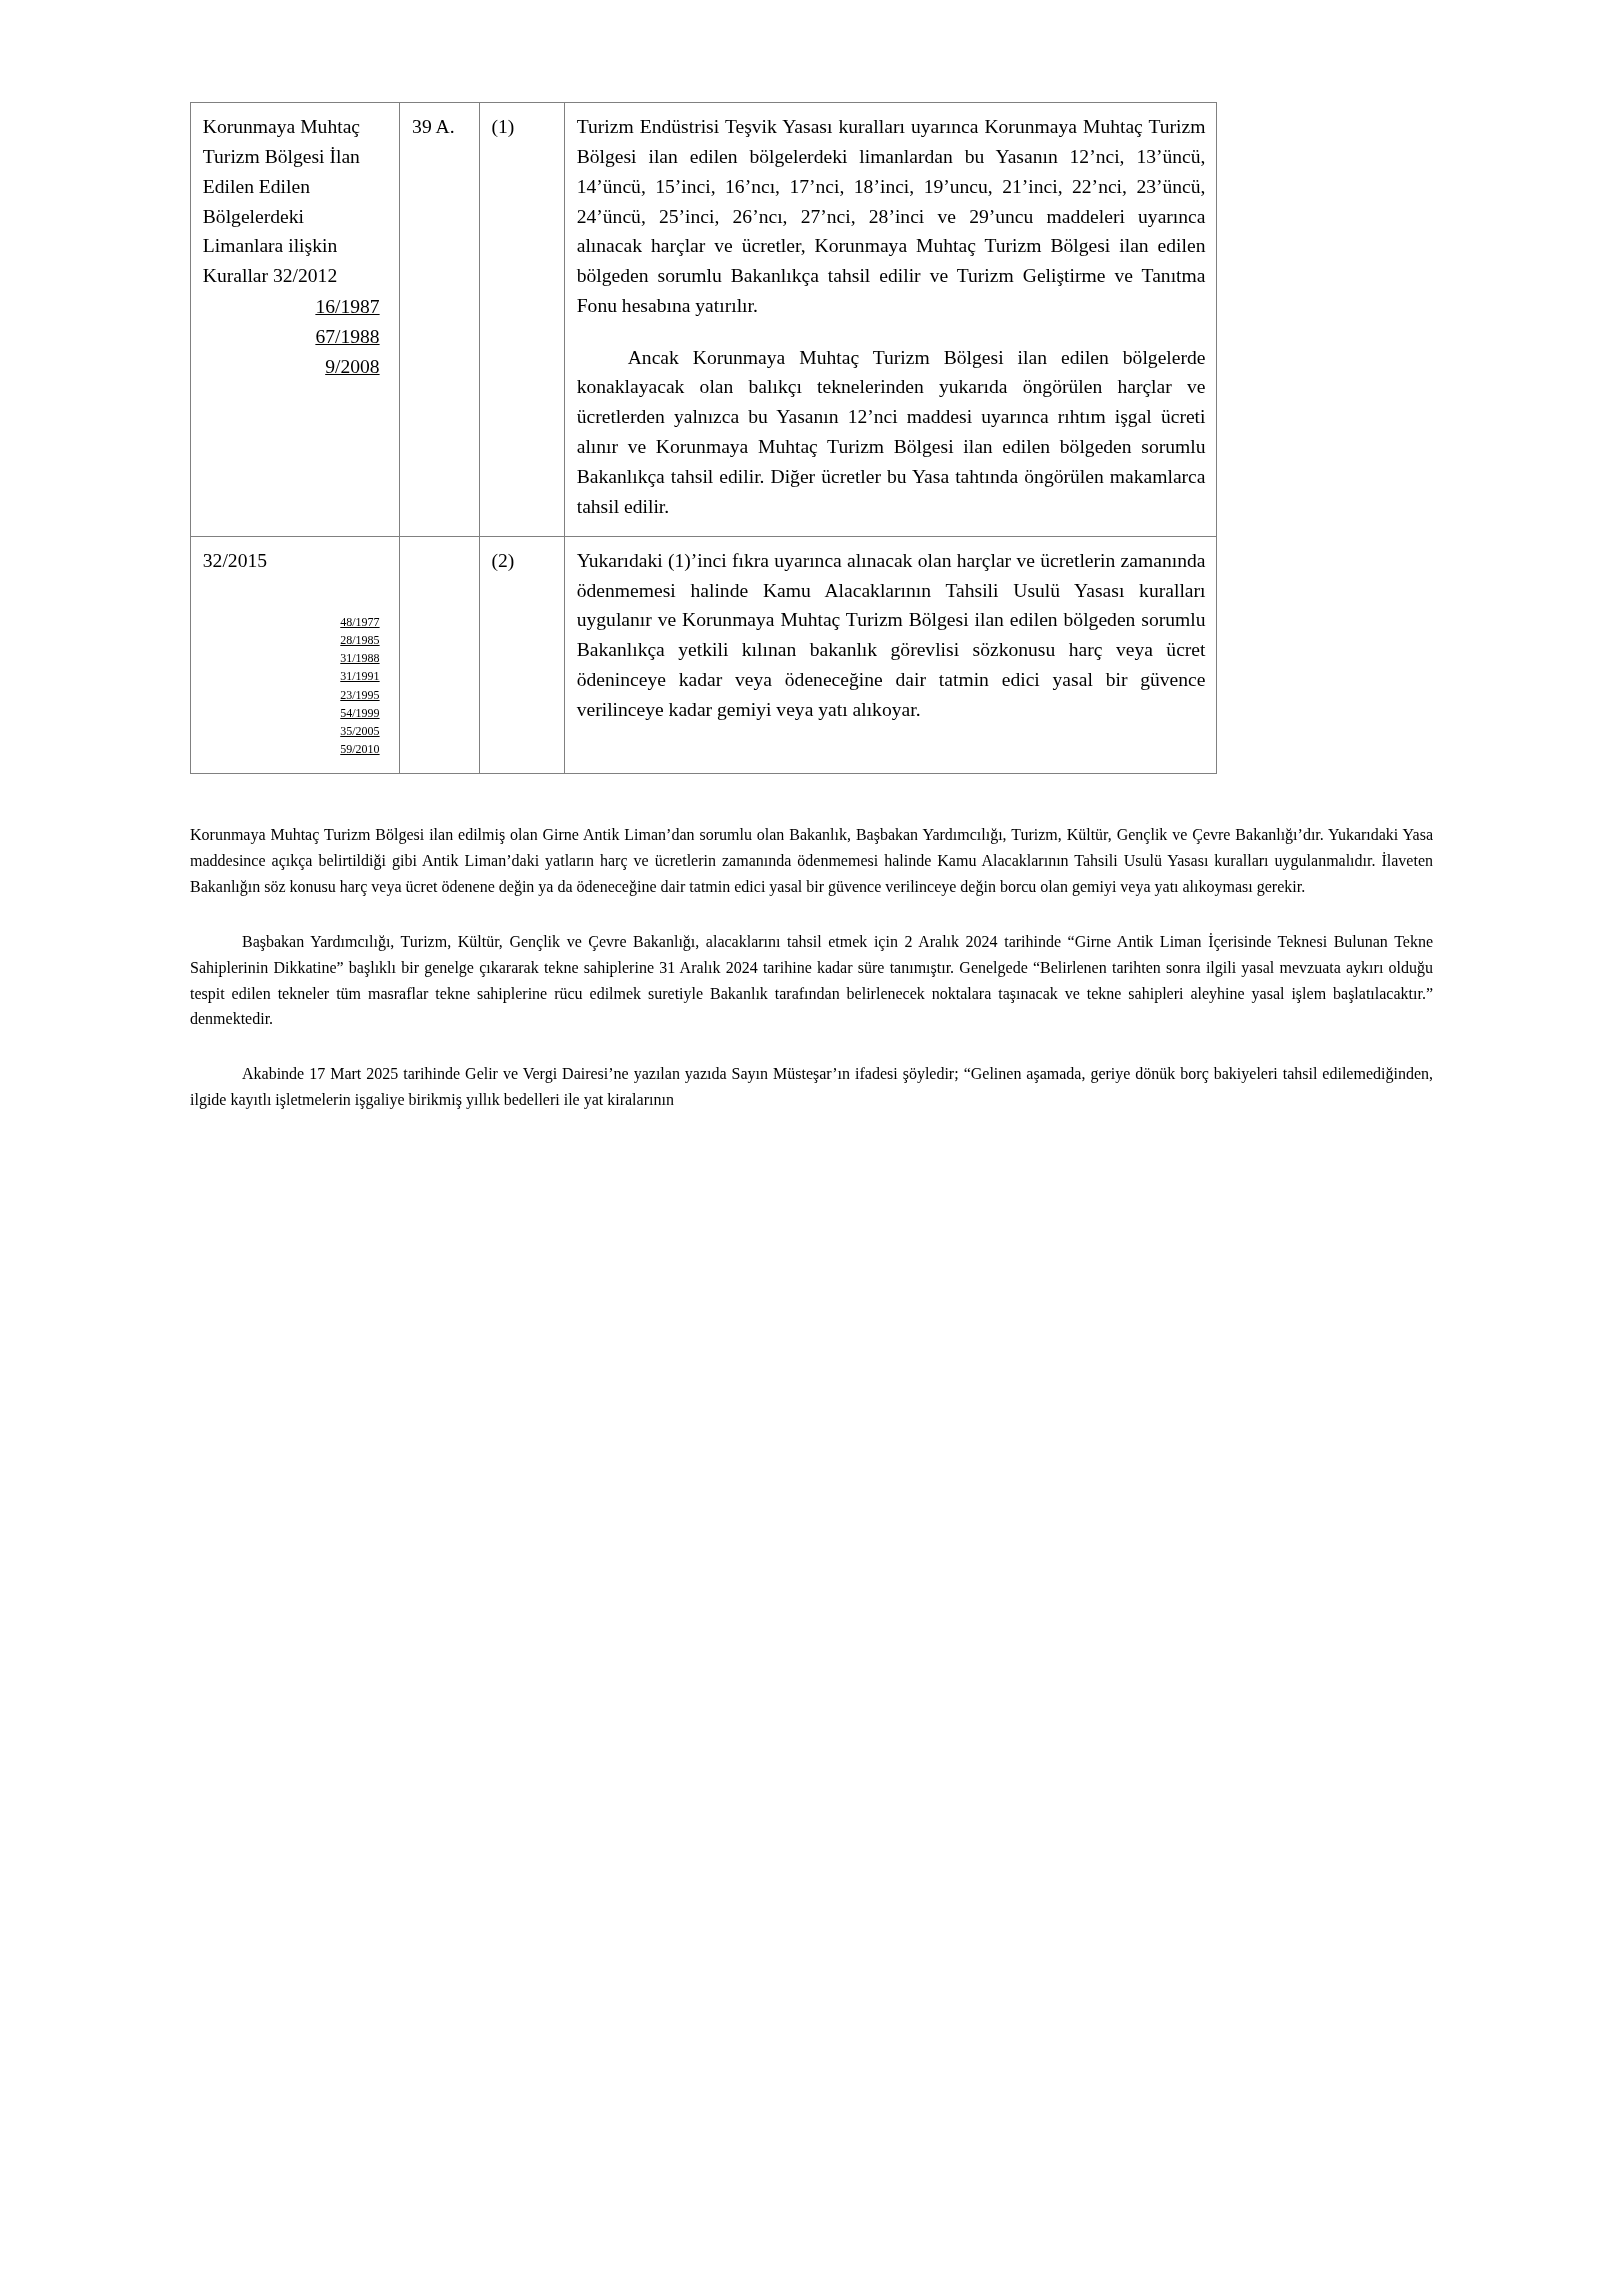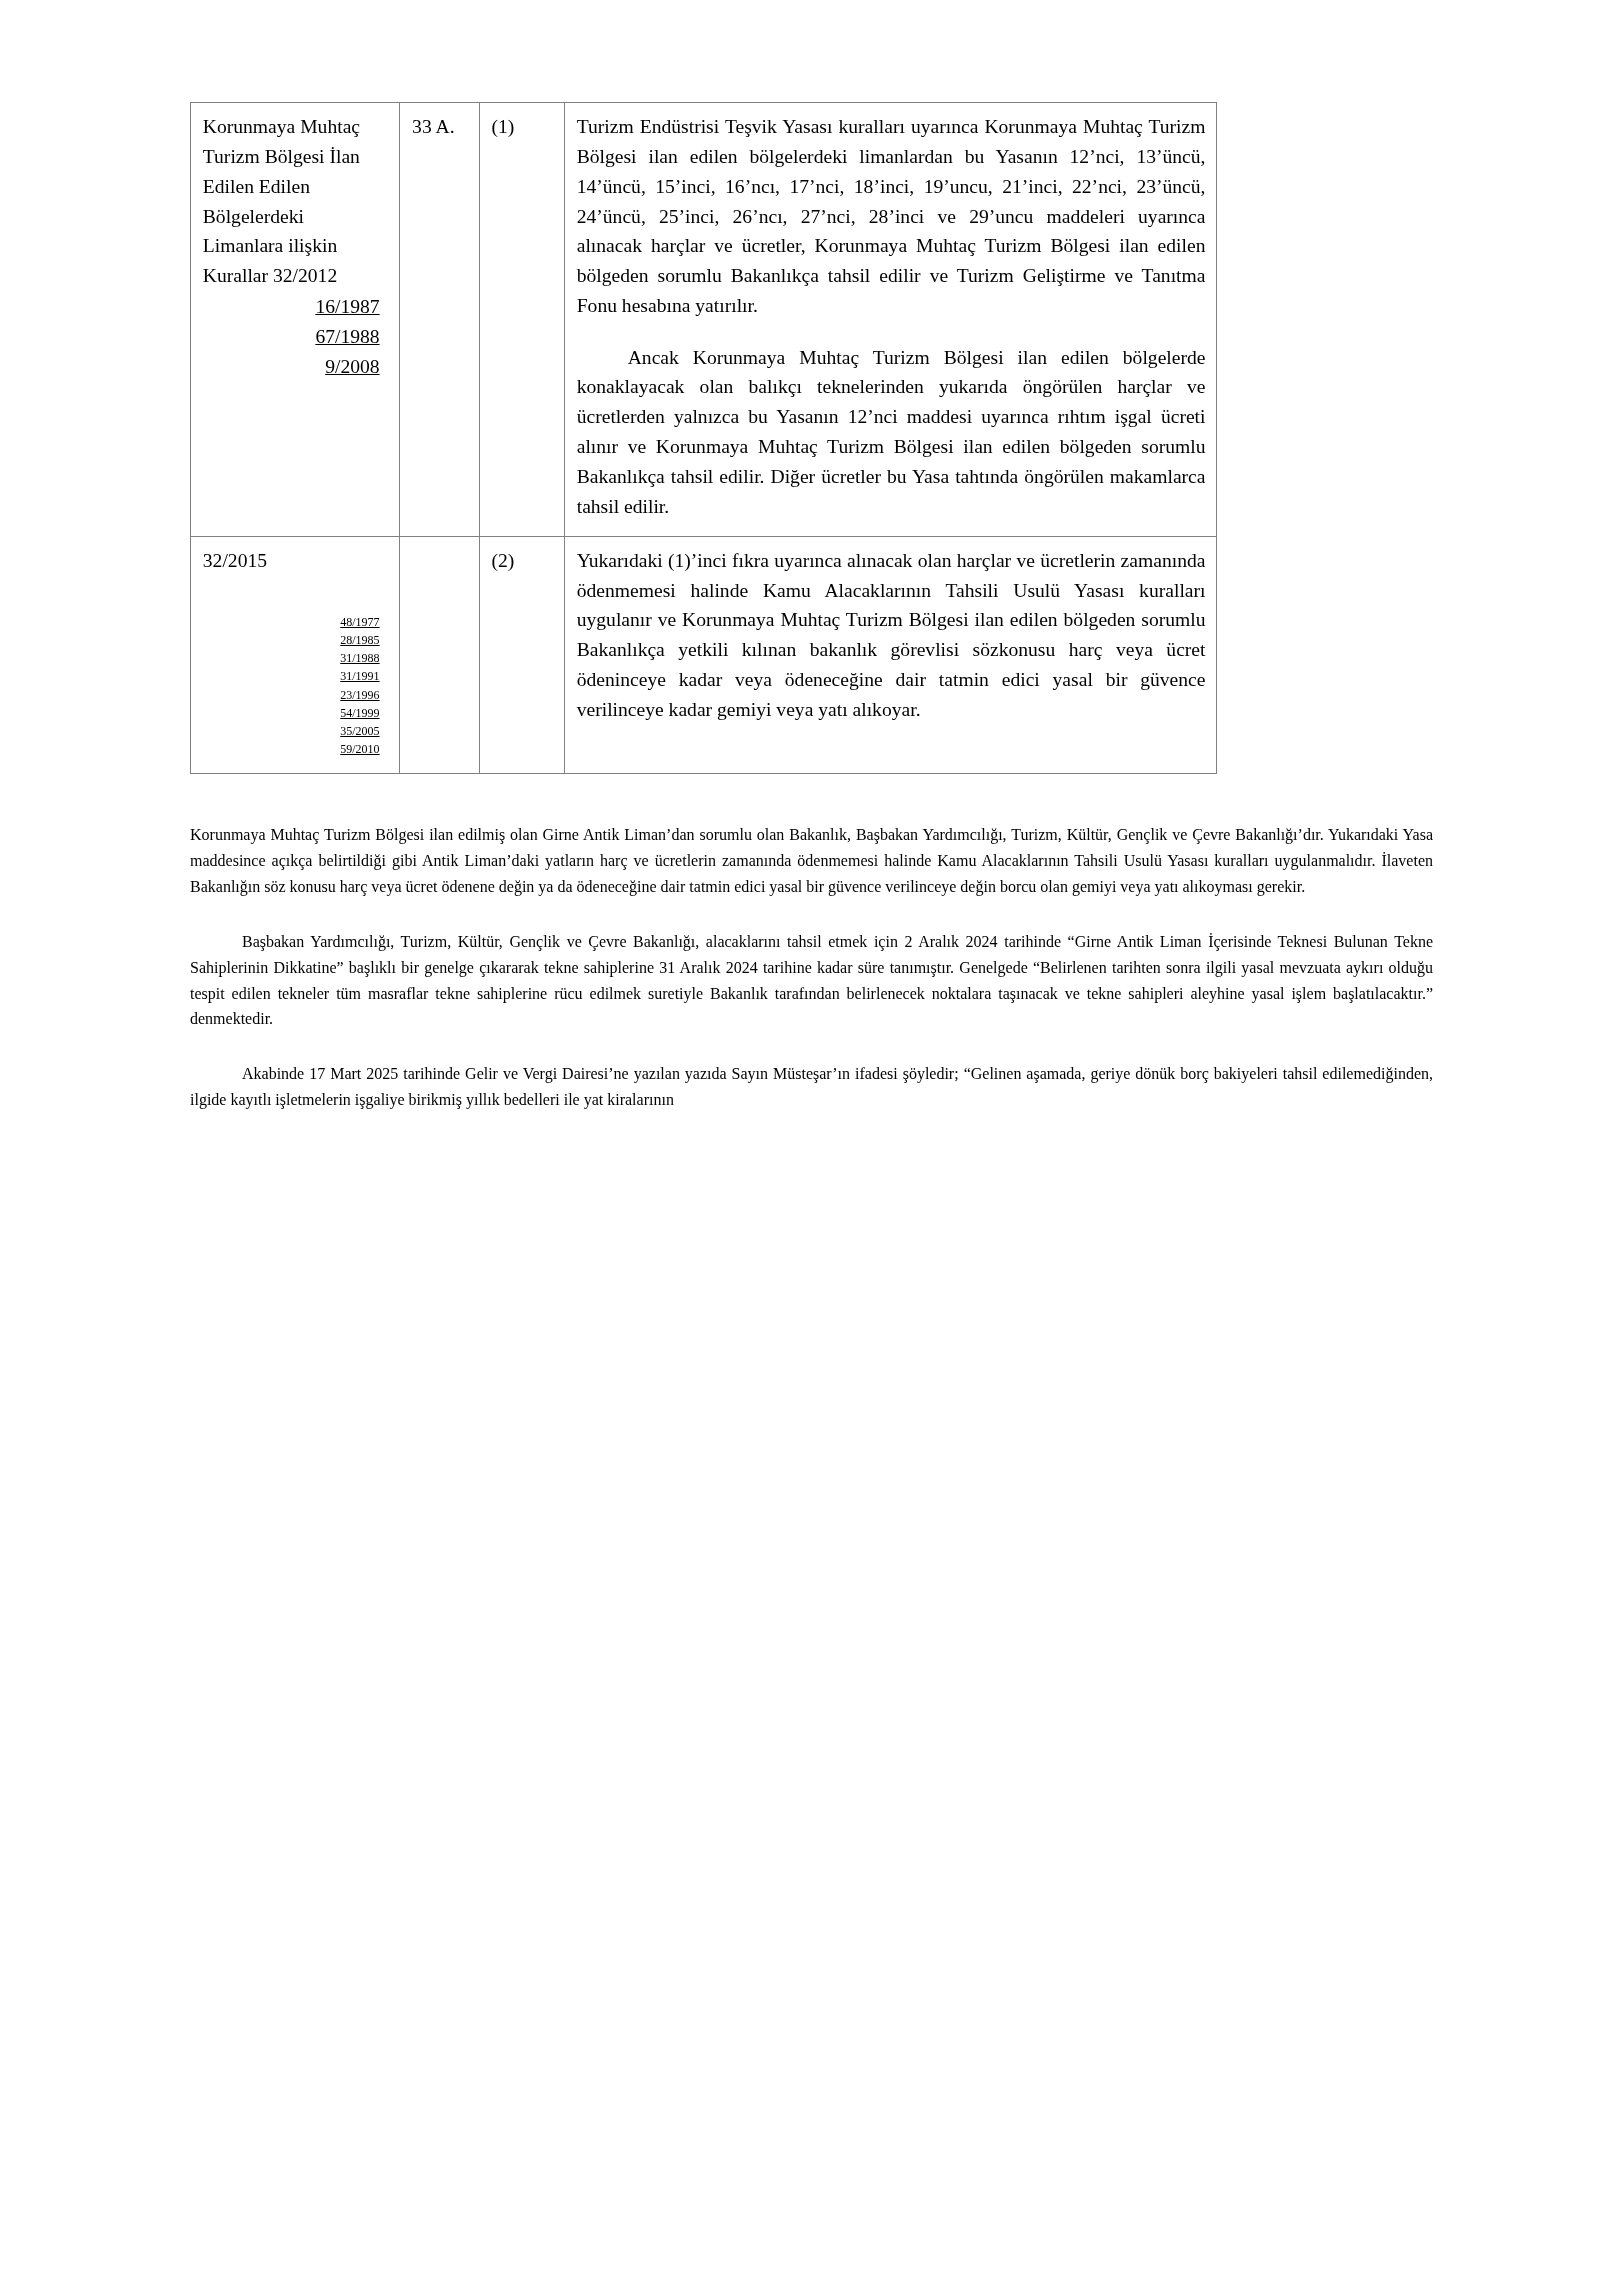--- a/index.html
+++ b/index.html
@@ -82,36 +82,36 @@
     <tbody>
       <tr>
         <td class="col-margin margin-cell">
           <p>Korunmaya Muhtaç Turizm Bölgesi İlan Edilen Edilen Bölgelerdeki Limanlara ilişkin Kurallar 32/2012</p>
           <div class="ref-list">
             <p>16/1987</p>
             <p>67/1988</p>
             <p>9/2008</p>
           </div>
         </td>
-        <td class="col-art art-cell">33 A.</td>
+        <td class="col-art art-cell">39 A.</td>
         <td class="col-num num-cell">(1)</td>
         <td class="col-body body-cell">
           <p>Turizm Endüstrisi Teşvik Yasası kuralları uyarınca Korunmaya Muhtaç Turizm Bölgesi ilan edilen bölgelerdeki limanlardan bu Yasanın 12’nci, 13’üncü, 14’üncü, 15’inci, 16’ncı, 17’nci, 18’inci, 19’uncu, 21’inci, 22’nci, 23’üncü, 24’üncü, 25’inci, 26’ncı, 27’nci, 28’inci ve 29’uncu maddeleri uyarınca alınacak harçlar ve ücretler, Korunmaya Muhtaç Turizm Bölgesi ilan edilen bölgeden sorumlu Bakanlıkça tahsil edilir ve Turizm Geliştirme ve Tanıtma Fonu hesabına yatırılır.</p>
           <p class="indent">Ancak Korunmaya Muhtaç Turizm Bölgesi ilan edilen bölgelerde konaklayacak olan balıkçı teknelerinden yukarıda öngörülen harçlar ve ücretlerden yalnızca bu Yasanın 12’nci maddesi uyarınca rıhtım işgal ücreti alınır ve Korunmaya Muhtaç Turizm Bölgesi ilan edilen bölgeden sorumlu Bakanlıkça tahsil edilir. Diğer ücretler bu Yasa tahtında öngörülen makamlarca tahsil edilir.</p>
         </td>
       </tr>
       <tr>
         <td class="col-margin margin-cell">
           <p>32/2015</p>
           <div class="ref-list spaced">
             <p>48/1977</p>
             <p>28/1985</p>
             <p>31/1988</p>
             <p>31/1991</p>
-            <p>23/1996</p>
+            <p>23/1995</p>
             <p>54/1999</p>
             <p>35/2005</p>
             <p>59/2010</p>
           </div>
         </td>
         <td class="col-art art-cell"></td>
         <td class="col-num num-cell">(2)</td>
         <td class="col-body body-cell">
           <p>Yukarıdaki (1)’inci fıkra uyarınca alınacak olan harçlar ve ücretlerin zamanında ödenmemesi halinde Kamu Alacaklarının Tahsili Usulü Yasası kuralları uygulanır ve Korunmaya Muhtaç Turizm Bölgesi ilan edilen bölgeden sorumlu Bakanlıkça yetkili kılınan bakanlık görevlisi sözkonusu harç veya ücret ödeninceye kadar veya ödeneceğine dair tatmin edici yasal bir güvence verilinceye kadar gemiyi veya yatı alıkoyar.</p>
         </td>

